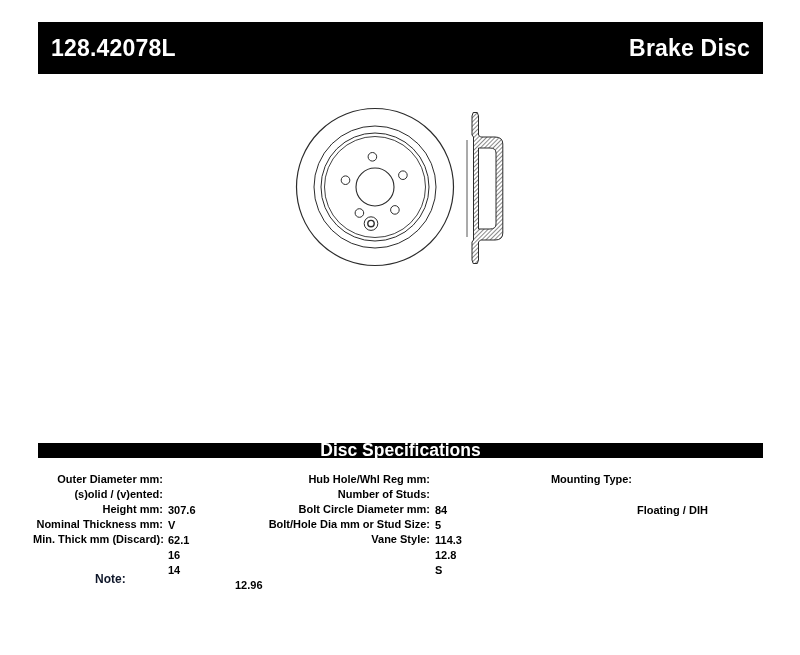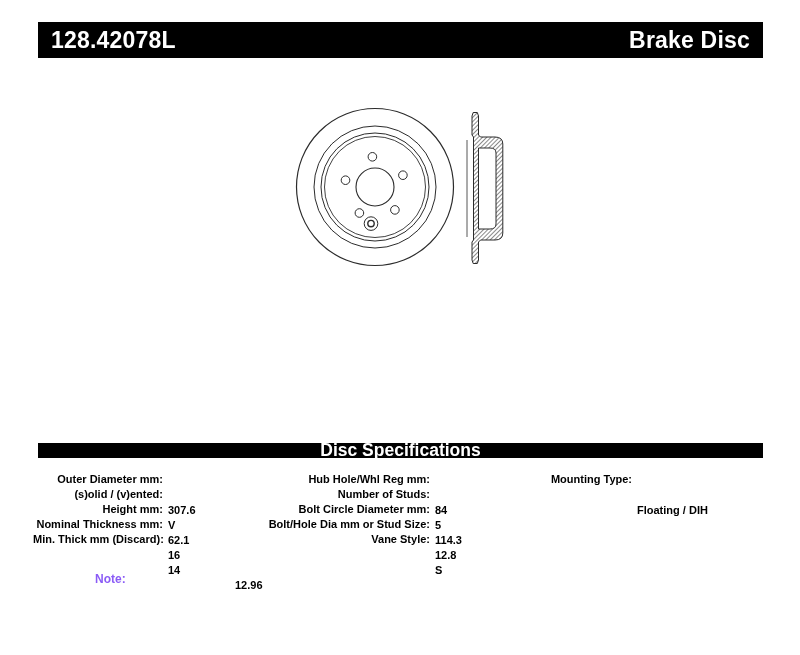--- a/index.html
+++ b/index.html
@@ -6,32 +6,32 @@
   body{
     width:800px;height:655px;position:relative;overflow:hidden;
     background:#ffffff;
     font-family:"Liberation Sans", sans-serif;
     -webkit-font-smoothing:antialiased;
   }
   .bar{
     position:absolute;left:38px;width:725px;background:#000;color:#fff;
     display:flex;align-items:center;font-weight:bold;
   }
-  .bar.header{top:22px;height:36px;justify-content:space-between;
+  .bar.header{top:22px;height:52px;justify-content:space-between;
     padding:0 13px;box-sizing:border-box;font-size:23px;letter-spacing:.2px;}
   .bar.section{top:443px;height:15px;justify-content:center;font-size:17.5px;}
   .drawing{position:absolute;left:280px;top:93px;width:235px;height:185px;}
   .spec-col{position:absolute;top:472px;}
   .spec-col .row{display:flex;height:15px;line-height:15px;font-size:11px;font-weight:bold;color:#000;}
   .spec-col .lbl{text-align:right;white-space:nowrap;}
   .spec-col .val{margin-left:5px;white-space:nowrap;margin-top:31px;}
   .col1{left:33px;}  .col1 .lbl{width:130px;text-align:right;}
   .col2{left:230px;} .col2 .lbl{width:200px;}
   .col3{left:462px;} .col3 .lbl{width:170px;}
-  .note{position:absolute;left:95px;top:572px;font-size:12px;font-weight:bold;color:#8b5cf6;}
+  .note{position:absolute;left:95px;top:572px;font-size:12px;font-weight:bold;color:#0f172a;}
 </style>
 </head>
 <body>
 
 <div class="bar header">
   <span>128.42078L</span>
   <span>Brake Disc</span>
 </div>
 
 <svg class="drawing" viewBox="0 0 235 185" xmlns="http://www.w3.org/2000/svg">

